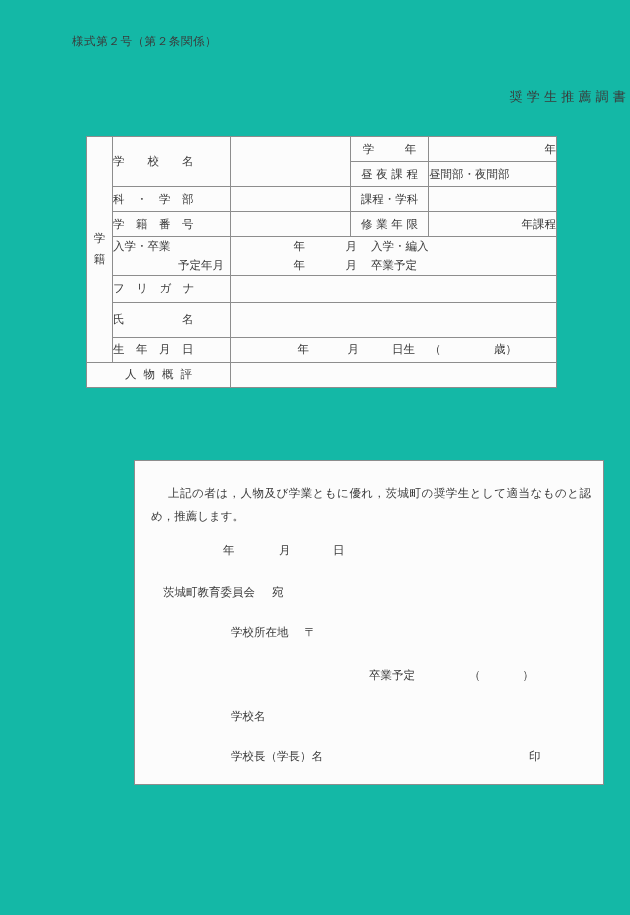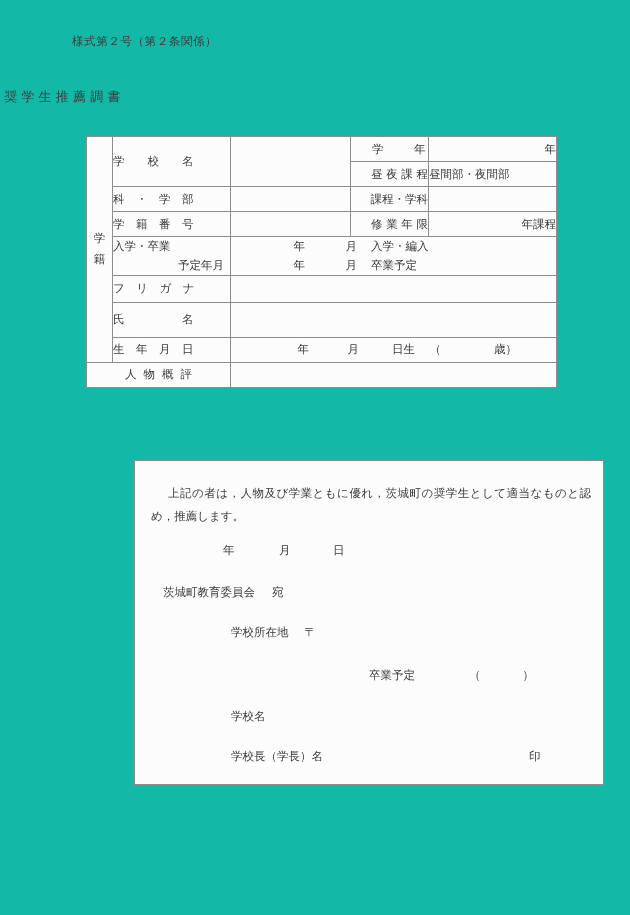--- a/index.html
+++ b/index.html
@@ -31,21 +31,21 @@
     top: 34px;
     font-size: 11.5px;
     letter-spacing: 0.6px;
     white-space: nowrap;
   }
   .doc-title {
     position: absolute;
     left: 0;
     top: 88px;
     width: 630px;
-    text-align: left;
+    text-align: right;
     font-size: 13px;
     letter-spacing: 4.2px;
     text-indent: 4.2px;
   }
 
   
   .reg-table {
     position: absolute;
     left: 86px;
     top: 136px;
@@ -79,21 +79,21 @@
   }
   .lbl .spread {
     display: flex;
     justify-content: space-between;
     width: 100%;
   }
 
   .val-wide { width: 120px; }
   .lbl2 {
     width: 78px;
-    text-align: right;
+    text-align: center;
     letter-spacing: 2.5px;
     text-indent: 2.5px;
     white-space: nowrap;
   }
   .lbl2.tight { letter-spacing: 0px; text-indent: 0; }
   .val-right {
     padding-right: 8px;
     text-align: right;
     white-space: nowrap;
   }

